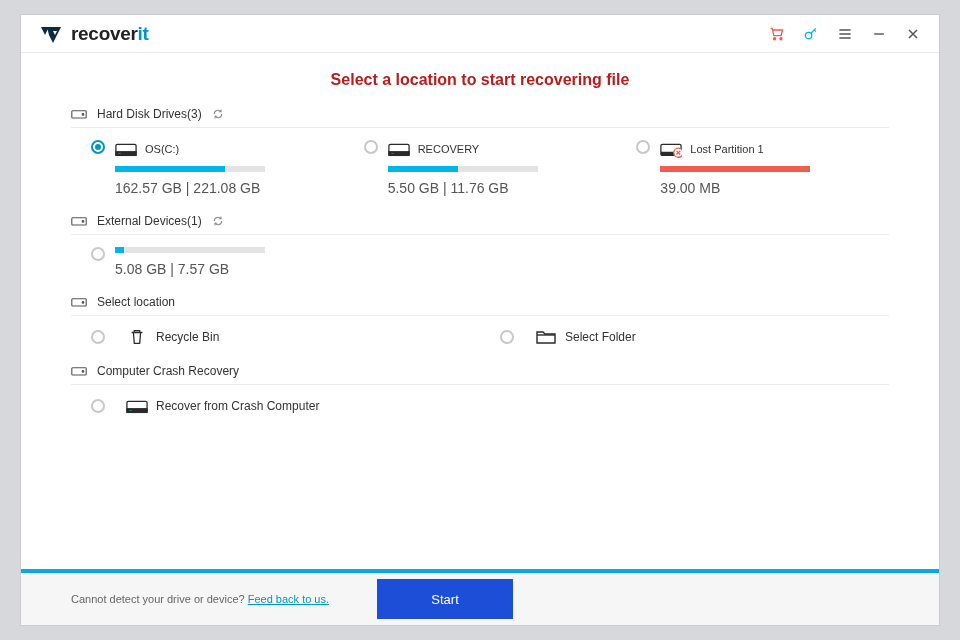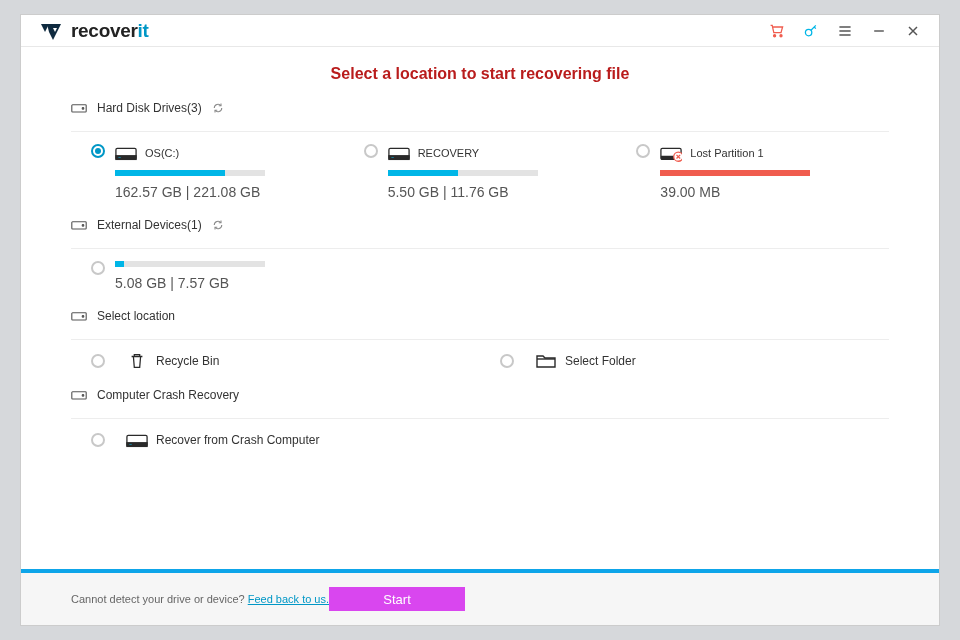--- a/index.html
+++ b/index.html
@@ -2,33 +2,33 @@
 <html><head>
   <meta charset="utf-8">
   <style>
     * { box-sizing: border-box; margin: 0; padding: 0; }
     html, body { width: 960px; height: 640px; overflow: hidden; }
     body { background: #d6d8db; font-family: -apple-system, BlinkMacSystemFont, "Segoe UI", Arial, sans-serif; display: flex; align-items: center; justify-content: center; }
     
     .app-window { width: 920px; height: 612px; background: #ffffff; border: 1px solid #ccc; display: flex; flex-direction: column; }
     
     
-    .header { height: 32px; border-bottom: 1px solid #e8e8e8; display: flex; align-items: center; padding: 0 18px; justify-content: space-between; }
+    .header { height: 38px; border-bottom: 1px solid #e8e8e8; display: flex; align-items: center; padding: 0 18px; justify-content: space-between; }
     .brand { display: flex; align-items: center; gap: 8px; }
     .brand-text { font-weight: 700; font-size: 19px; color: #222; letter-spacing: -0.3px; }
     .brand-text .it { color: #0097c6; }
     .header-controls { display: flex; align-items: center; gap: 18px; color: #666; }
     .hdr-icon { width: 16px; height: 16px; display: inline-flex; align-items: center; justify-content: center; cursor: pointer; }
     .hdr-icon svg { width: 16px; height: 16px; }
     
     
     .main { flex: 1; padding: 18px 50px 10px; overflow: auto; }
     .page-title { text-align: center; font-size: 16px; color: #b91c1c; font-weight: 700; margin-bottom: 18px; }
     
-    .section-head { display: flex; align-items: center; gap: 10px; border-bottom: 1px solid #ededed; padding-bottom: 16px; margin-bottom: 12px; color: #333; font-size: 12px; }
+    .section-head { display: flex; align-items: center; gap: 10px; border-bottom: 1px solid #ededed; padding-bottom: 6px; margin-bottom: 12px; color: #333; font-size: 12px; }
     .section-head .ic { width: 16px; height: 12px; }
     .section-head .refresh { width: 12px; height: 12px; color: #666; }
     
     .grid3 { display: flex; gap: 20px; margin-bottom: 18px; margin-left: 20px; }
     .grid3 .item { flex: 1; }
     
     .radio { width: 14px; height: 14px; border: 2px solid #c8c8c8; border-radius: 50%; flex-shrink: 0; position: relative; cursor: pointer; }
     .radio.checked { border-color: #0097c6; }
     .radio.checked::after { content: ""; position: absolute; inset: 2px; background: #0097c6; border-radius: 50%; }
     
@@ -45,21 +45,21 @@
     .loc-head { display: flex; align-items: center; gap: 8px; }
     .loc-name { font-size: 12px; color: #333; }
     
     .icon-box { width: 22px; height: 18px; display: inline-flex; align-items: center; justify-content: center; }
     .icon-box svg { width: 22px; height: 18px; }
     
     
     .footer { height: 56px; background: #f6f6f6; border-top: 4px solid #0ea5e9; display: flex; align-items: center; justify-content: flex-start; padding: 0 22px 0 50px; }
     .footer-text { font-size: 11px; color: #666; }
     .footer-text a { color: #0097c6; text-decoration: underline; cursor: pointer; }
-    .start-btn { width: 136px; height: 24px; background: #d946ef; color: #fff; border: none; font-size: 13px; cursor: pointer; }
+    .start-btn { width: 136px; height: 40px; background: #1d4ed8; color: #fff; border: none; font-size: 13px; cursor: pointer; margin-left: 48px; }
   </style>
 </head>
 <body>
 
 <div class="app-window">
 
   <div class="header">
     <div class="brand">
       <svg width="24" height="22" viewBox="0 0 24 22">
         <path d="M2 4 L10 4 L6 12 Z" fill="#0f2a3f"></path>

